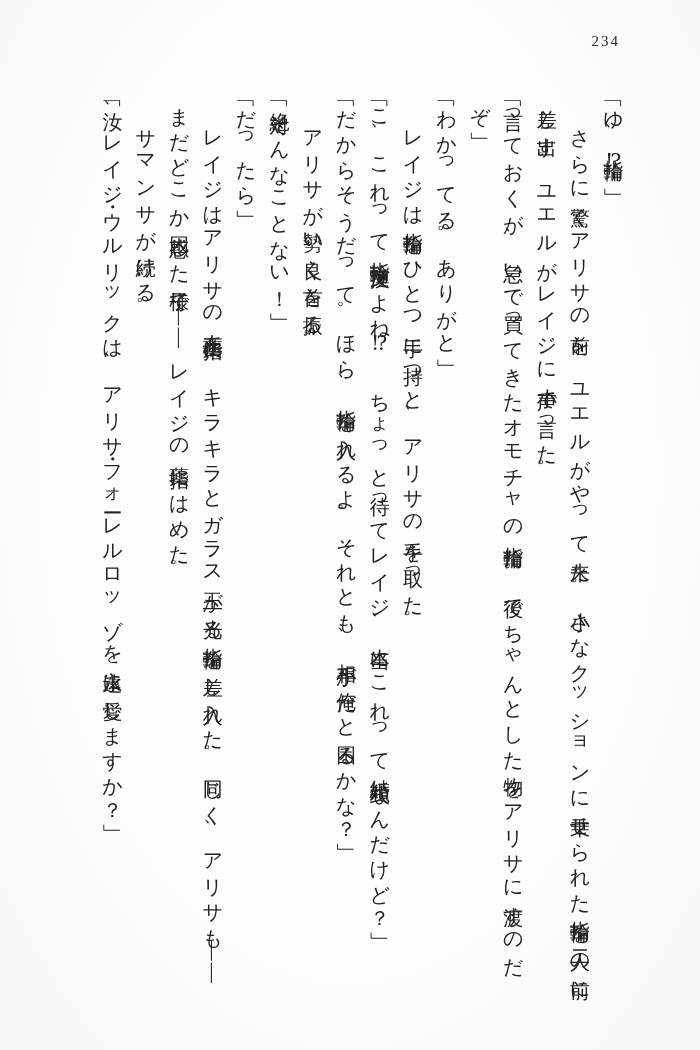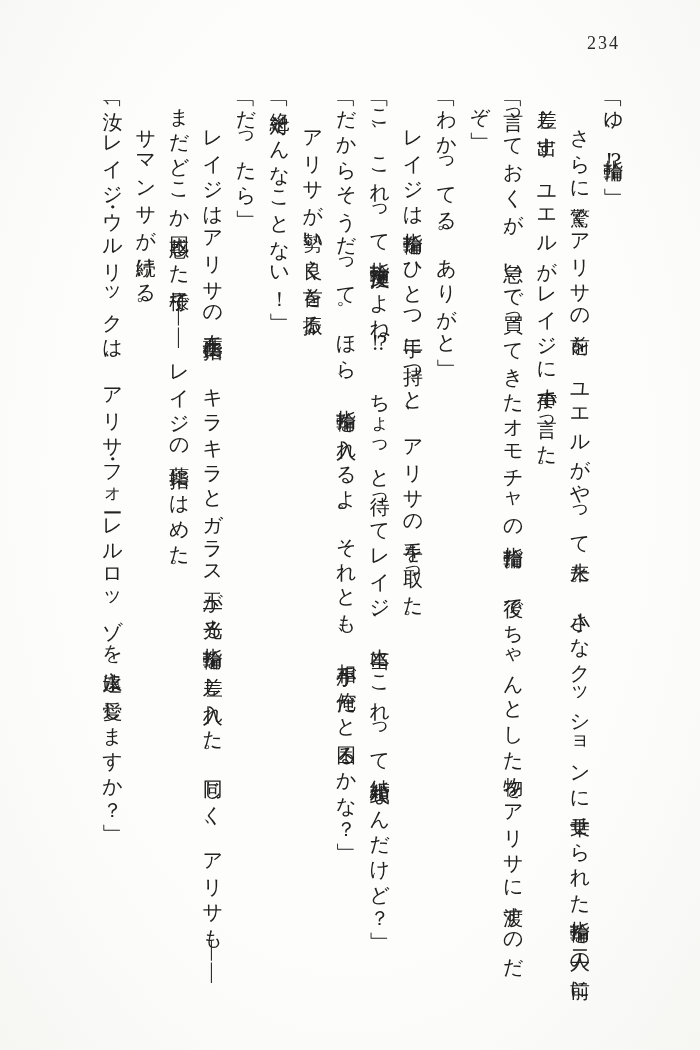--- a/index.html
+++ b/index.html
@@ -17,21 +17,21 @@
     width: 700px;
     height: 1050px;
     background: #fbfbf9;
     background-image: radial-gradient(ellipse at 50% 45%, #fdfdfc 60%, #f6f6f3 100%);
     font-family: "Liberation Serif", "DejaVu Serif", serif;
   }
   .page-number {
     position: absolute;
     top: 33px;
     right: 80px;
-    font-size: 18px;
+    font-size: 15px;
     letter-spacing: 2px;
     color: #2b2b2b;
     margin-left: 12px;
   }
   .text-block {
     position: absolute;
     top: 94px;
     right: 70px;
     height: 900px;
     writing-mode: vertical-rl;

